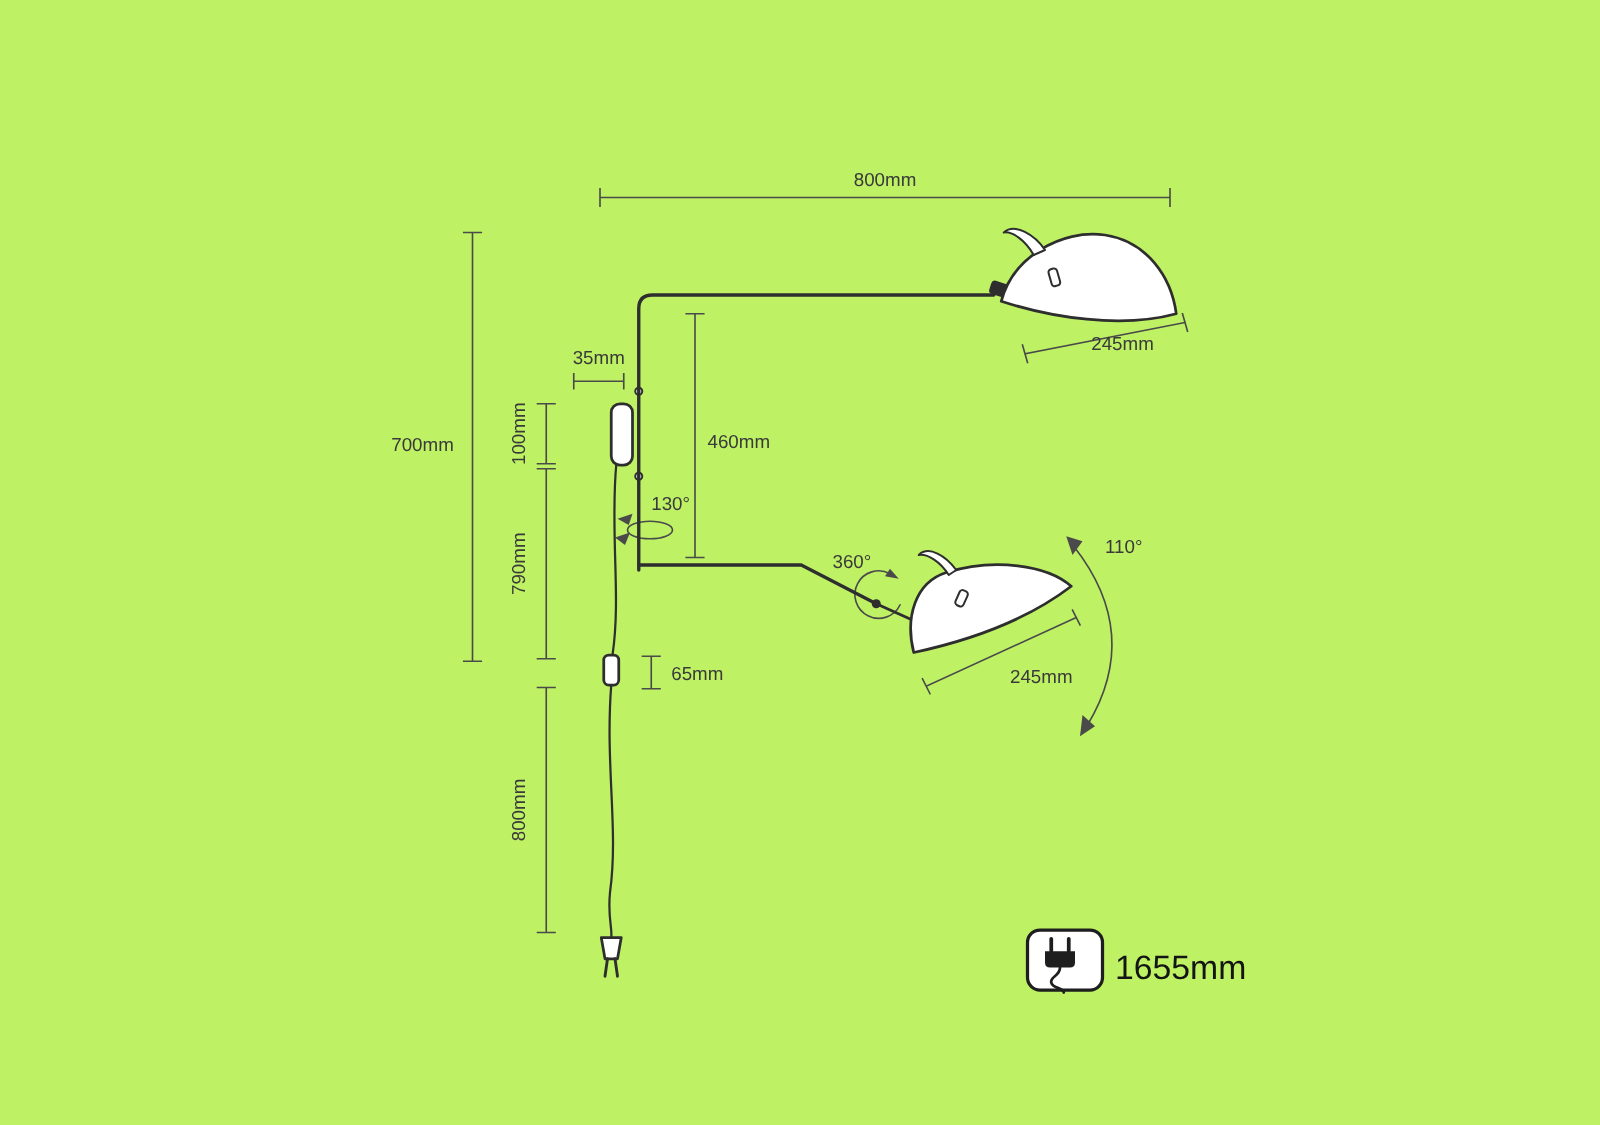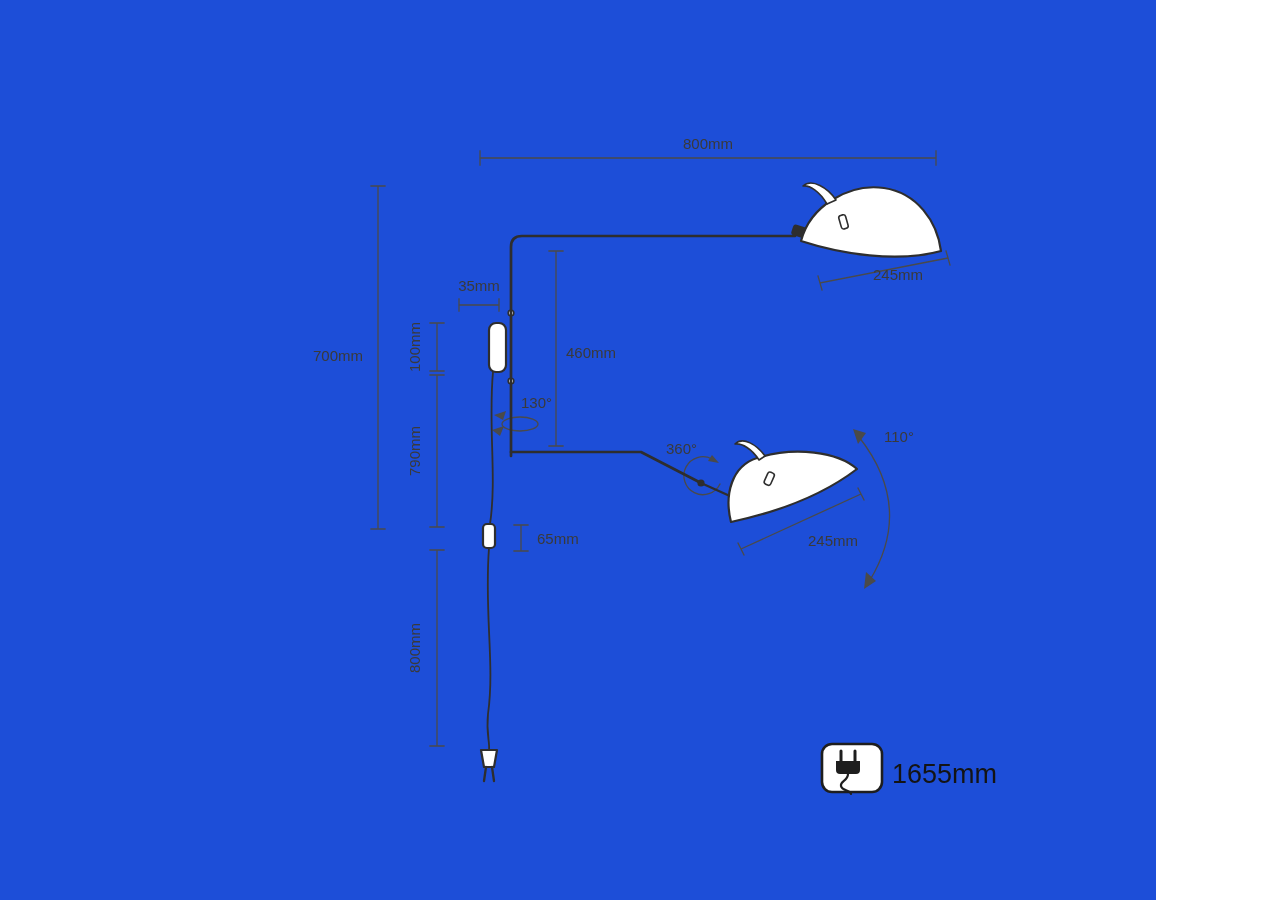--- a/index.html
+++ b/index.html
@@ -1,19 +1,19 @@
 <!DOCTYPE html>
 <html><head>
 <meta charset="utf-8">
 <style>
   html,body { margin:0; padding:0; background:#ffffff; }
   .stage {
     position:relative;
-    width:1156px; height:900px;
-    background:#1d4ed8;
+    width:1280px; height:900px;
+    background:#bef264;
     overflow:hidden;
     font-family:"Liberation Sans", sans-serif;
   }
   svg { display:block; }
 
   
   .ln   { stroke:#4a4a4a; stroke-width:1.3; fill:none; stroke-linecap:square; }
   .arr  { fill:#4a4a4a; stroke:none; }
 
   

